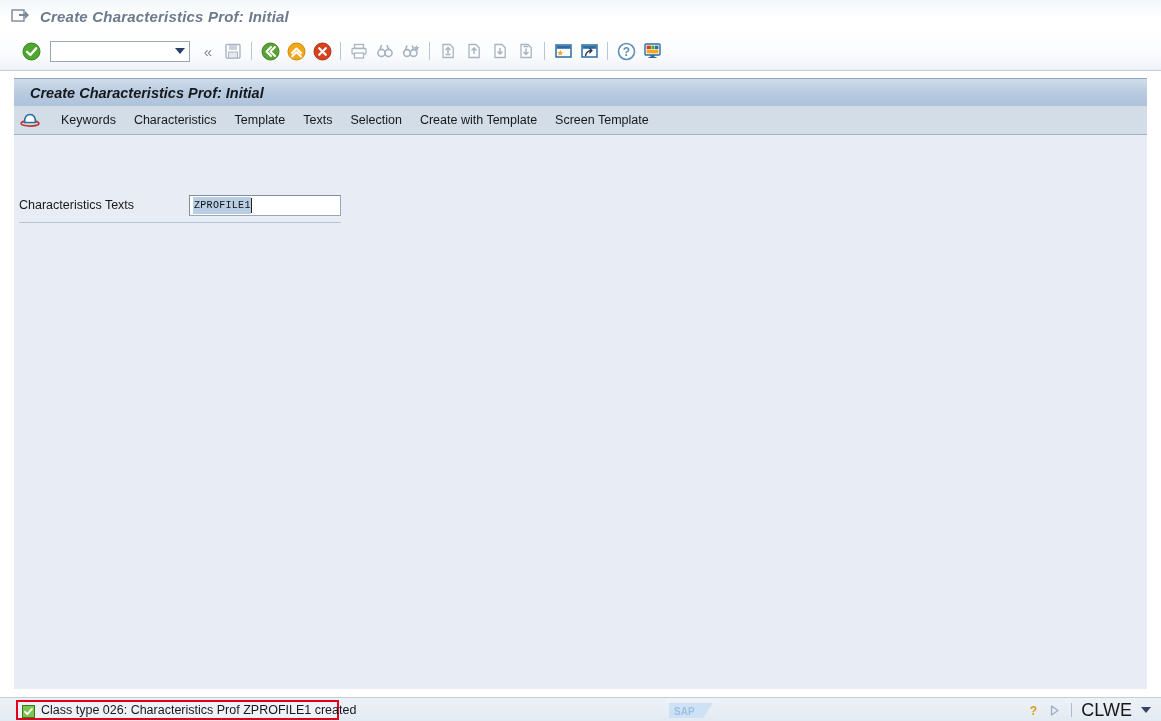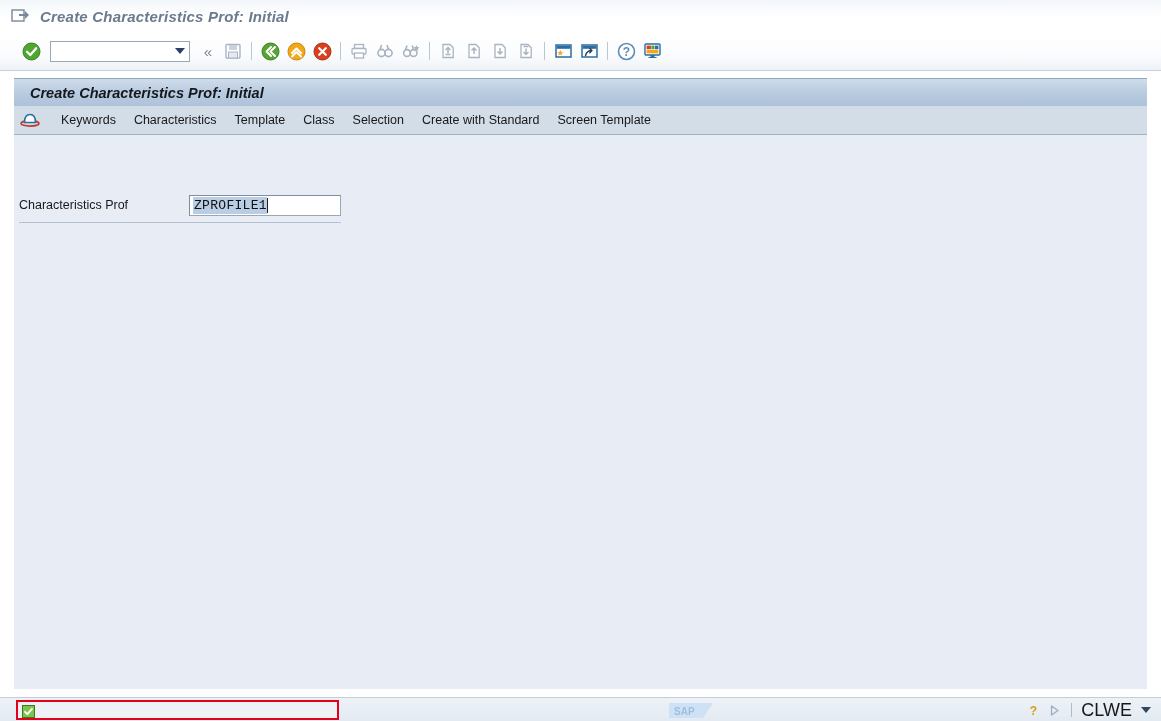--- a/index.html
+++ b/index.html
@@ -85,21 +85,21 @@
     position:absolute; left:0; top:3px;
     font-size:12.5px; color:#16181b; white-space:nowrap;
   }
   .field-box {
     position:absolute; left:170px; top:0; width:152px; height:21px;
     background:#ffffff; border:1px solid #9aa7b5;
     border-top-color:#7f8d9c; border-left-color:#7f8d9c;
     display:flex; align-items:center;
   }
   .field-value {
-    font-family:"Liberation Mono", monospace; font-size:13px; color:#111;
+    font-family:"Liberation Mono", monospace; font-size:10px; color:#111;
     background:#b9cde4; padding:0 0 0 1px; margin-left:3px;
     line-height:17px; letter-spacing:.3px;
   }
   .field-caret { width:1px; height:15px; background:#222; }
   .field-underline {
     position:absolute; left:5px; top:87px; width:322px; height:1px; background:#b4c2d2;
   }
 
   
   .statusbar {
@@ -300,46 +300,47 @@
   <div class="menubar">
     <span class="menu-hat">
       <svg width="24" height="20" viewBox="0 0 24 20">
         <ellipse cx="12" cy="13.5" rx="9" ry="2.6" fill="none" stroke="#c0392b" stroke-width="1.6"></ellipse>
         <path d="M6.5 12.5 C6.5 7 8.5 4.5 12 4.5 C15.5 4.5 17.5 7 17.5 12.5 z" fill="#ffffff" stroke="#2b6ca3" stroke-width="1.6"></path>
       </svg>
     </span>
     <div class="menu-item">Keywords</div>
     <div class="menu-item">Characteristics</div>
     <div class="menu-item">Template</div>
-    <div class="menu-item">Class</div>
+    <div class="menu-item">Texts</div>
     <div class="menu-item">Selection</div>
-    <div class="menu-item">Create with Standard</div>
+    <div class="menu-item">Create with Template</div>
     <div class="menu-item">Screen Template</div>
   </div>
 
   <div class="content">
     <div class="field-row">
-      <span class="field-label">Characteristics Prof</span>
+      <span class="field-label">Characteristics Texts</span>
       <div class="field-box">
         <span class="field-value">ZPROFILE1</span>
         <span class="field-caret"></span>
       </div>
     </div>
     <div class="field-underline"></div>
   </div>
 
   <div class="statusbar"></div>
 
   <div class="status-msgbox">
     <span class="status-ok-icon">
       <svg width="13" height="13" viewBox="0 0 13 13">
         <rect x="0.5" y="0.5" width="12" height="12" fill="#7cc34f" stroke="#3c7a1e" stroke-width="1"></rect>
         <path d="M3 6.8 L5.3 9.2 L10 3.9" fill="none" stroke="#ffffff" stroke-width="1.8" stroke-linecap="round" stroke-linejoin="round"></path>
       </svg>
     </span>
+    <span class="status-text">Class type 026: Characteristics Prof ZPROFILE1 created</span>
   </div>
 
   <span class="sap-logo">
     <svg width="44" height="15" viewBox="0 0 44 15">
       <path d="M0 0 H44 L34 15 H0 z" fill="#cfe2f5"></path>
       <text x="5" y="11.5" font-family="Liberation Sans, sans-serif" font-size="10" font-weight="bold" fill="#9dbfe0">SAP</text>
     </svg>
   </span>
 
   <div class="status-right">

